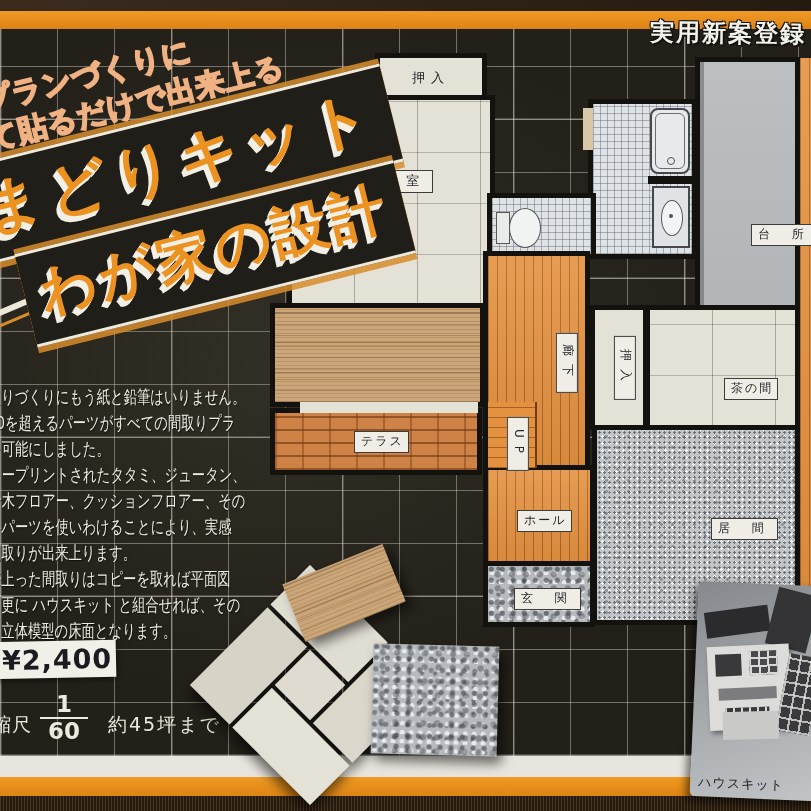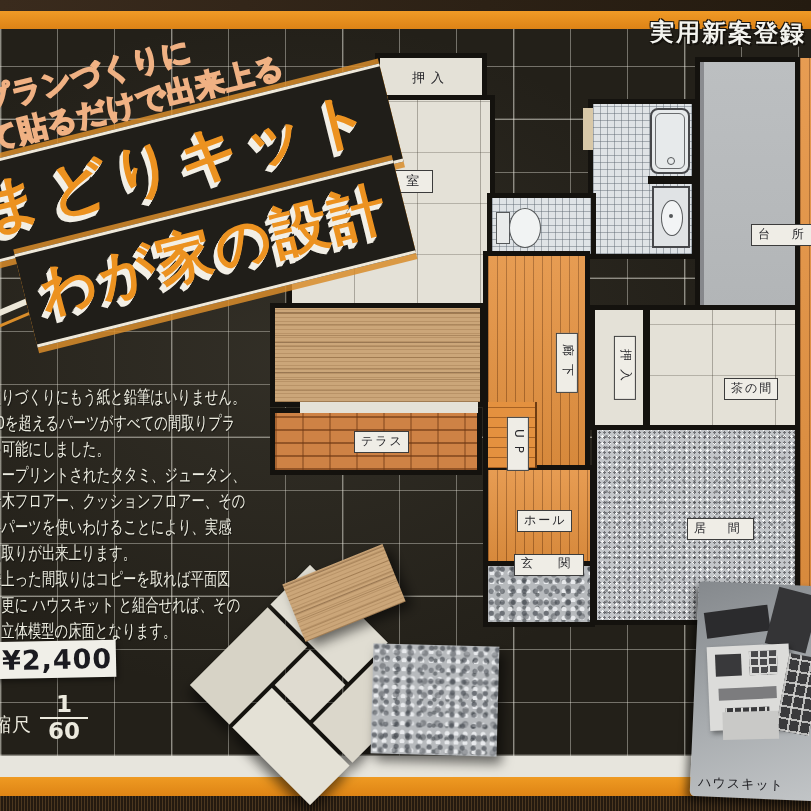--- a/index.html
+++ b/index.html
@@ -172,23 +172,23 @@
 
 <div class="abs room cream" style="left:595px;top:310px;width:48px;height:115px;z-index:4;"></div>
 <div class="label rot90" style="left:593px;top:357px;width:52px;letter-spacing:8px;text-align:center;">押入</div>
 
 <div class="abs room tatami" style="left:650px;top:310px;width:145px;height:116px;z-index:4;"></div>
 <div class="label sp2" style="left:724px;top:378px;">茶の間</div>
 
 <div class="abs room oplank-v" style="left:488px;top:470px;width:102px;height:92px;z-index:4;"></div>
 <div class="label sp2" style="left:517px;top:510px;">ホール</div>
 <div class="abs room stone" style="left:488px;top:566px;width:102px;height:56px;z-index:4;"></div>
-<div class="label sp" style="left:514px;top:554px;font-family:Liberation Mono, monospace;">玄 関</div>
+<div class="label sp" style="left:514px;top:588px;">玄 関</div>
 <div class="abs room carpet" style="left:597px;top:430px;width:198px;height:190px;z-index:4;"></div>
-<div class="label sp" style="left:687px;top:518px;">居 間</div>
+<div class="label sp" style="left:711px;top:518px;">居 間</div>
 
 <div class="abs oplank-v" style="left:800px;top:58px;width:11px;height:560px;z-index:5;"></div>
 
 <div class="abs banner-edge-cream"></div>
 <div class="abs banner-edge-orange"></div>
 <div class="abs banner">
   <div class="tagline l1">プランづくりに</div>
   <div class="tagline l2">並べて貼るだけで出来上る</div>
   <div>
     <div class="title-row r1">
@@ -220,20 +220,21 @@
 <div class="abs price-band">
   <span class="price-text">¥2,400</span>
 </div>
 
 <div class="abs scale-row">
   <span class="scale-label">縮尺</span>
   <span class="fraction">
     <span class="num">1</span>
     <span class="den">60</span>
   </span>
+  <span class="scale-range">約45坪まで</span>
 </div>
 
 <div class="piece diamond">
   <div class="mat" style="left:0;top:0;width:110px;height:56px;background:#e0ddd2;"></div>
   <div class="mat" style="left:114px;top:0;width:56px;height:110px;background:#dbd7cb;"></div>
   <div class="mat" style="left:60px;top:114px;width:110px;height:56px;background:#e4e1d6;"></div>
   <div class="mat" style="left:0;top:60px;width:56px;height:110px;background:#d7d3c6;"></div>
   <div class="mat" style="left:60px;top:60px;width:50px;height:50px;background:#dfdbd0;"></div>
 </div>
 <div class="piece wood" style="left:290px;top:562px;width:108px;height:62px;transform:rotate(-22deg);"></div>

